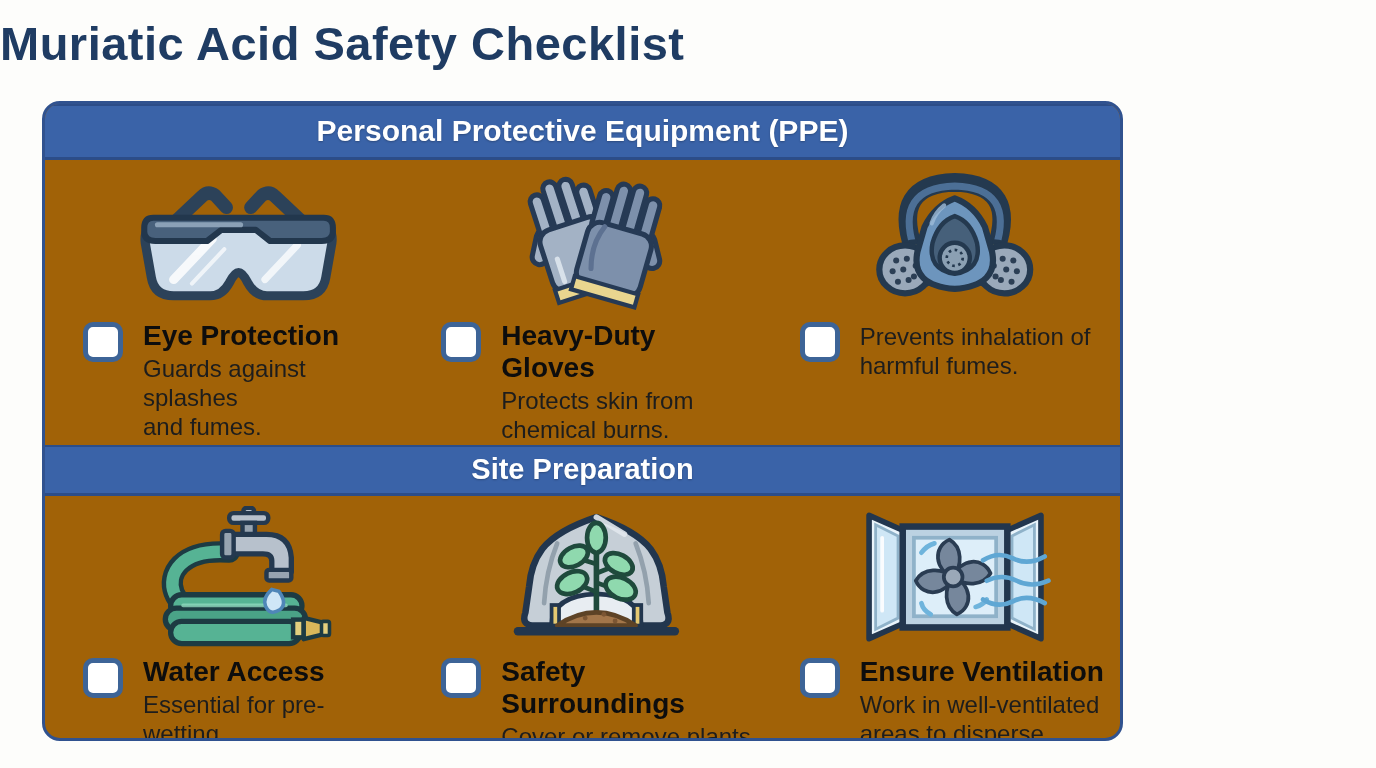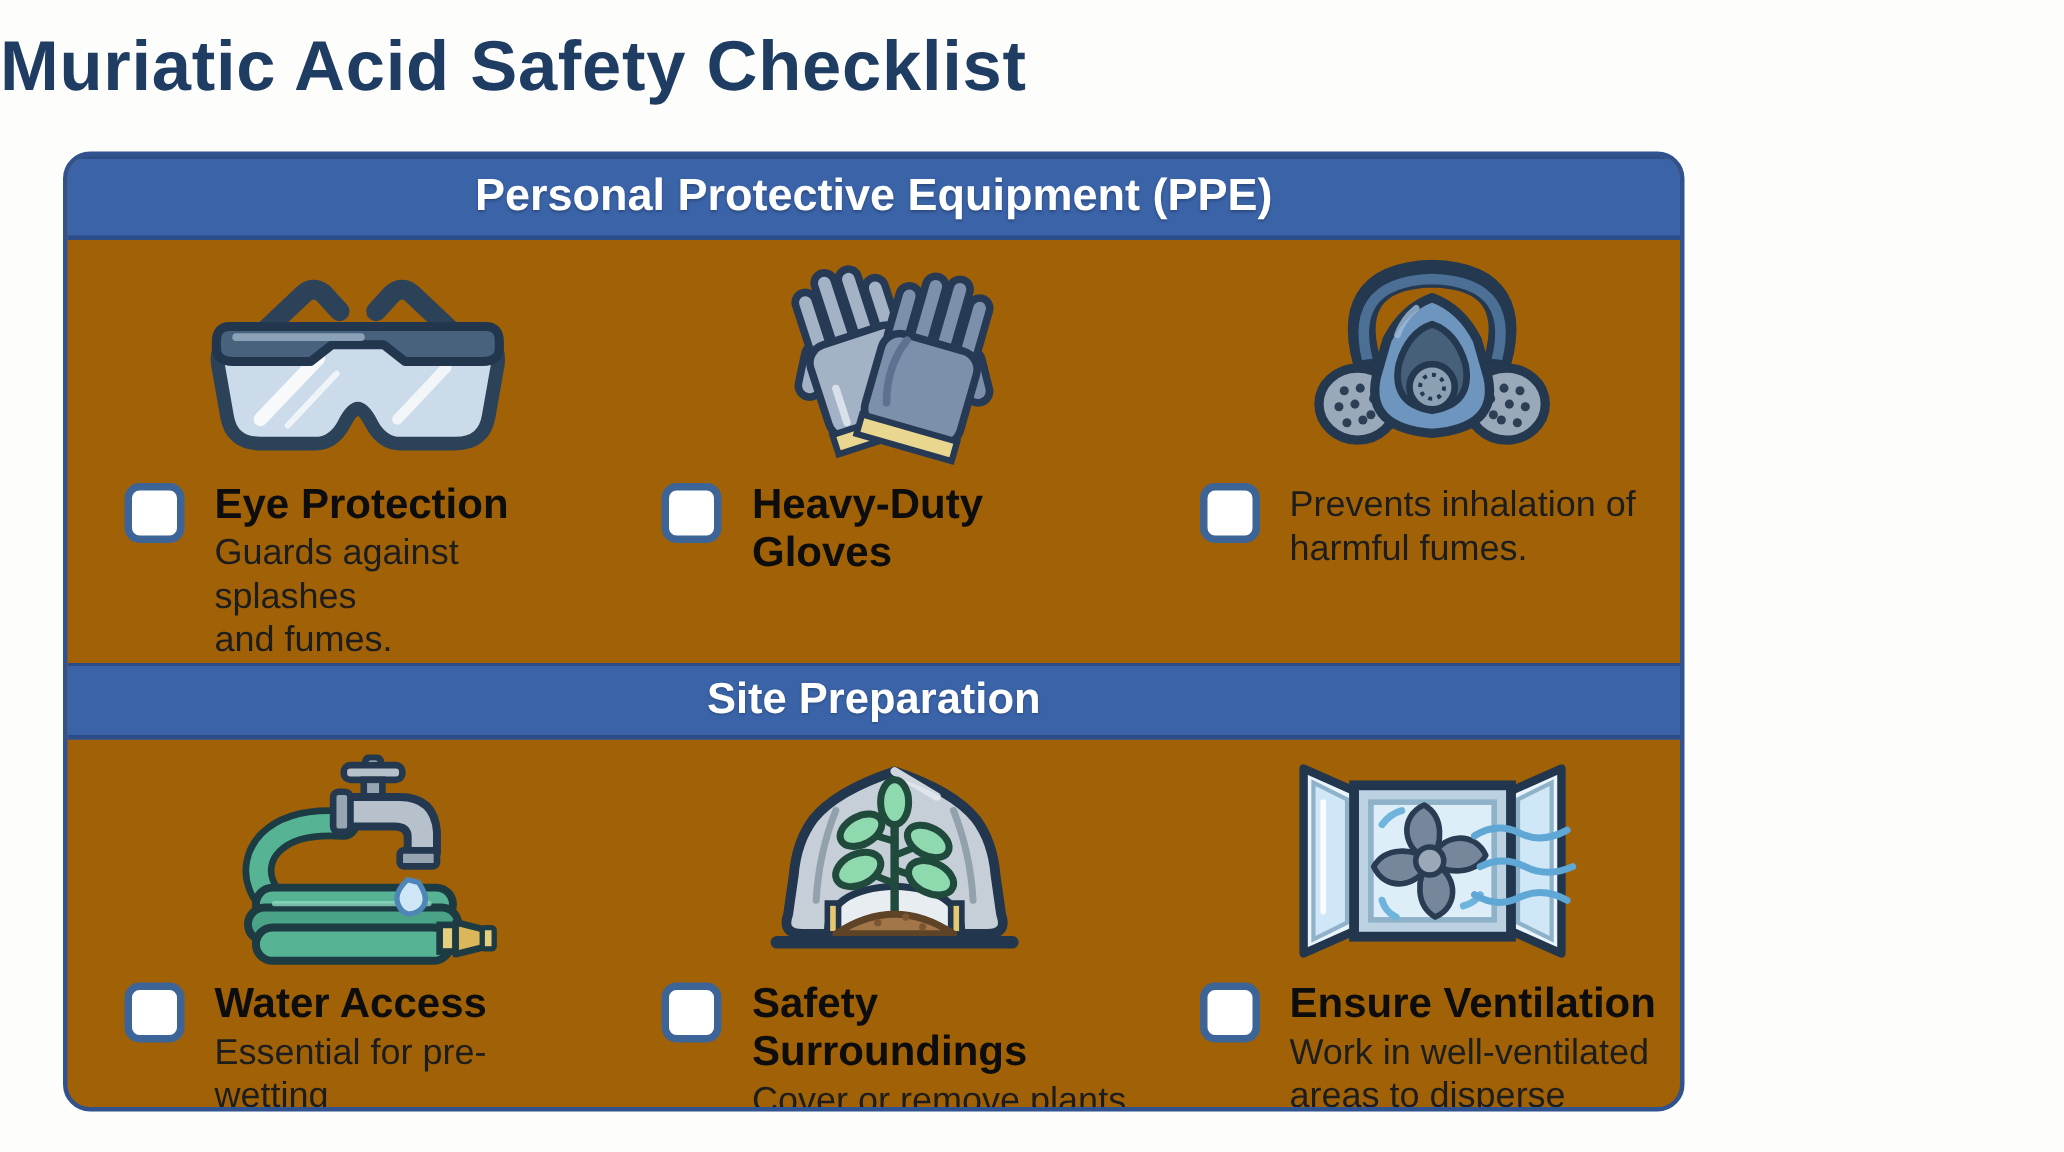--- a/index.html
+++ b/index.html
@@ -138,20 +138,22 @@
             <rect x="-38" y="-22" width="78" height="76" rx="15" fill="#7d90ab" stroke="#263a55" stroke-width="6"></rect>
             <path d="M-20 -18 Q-30 6 -22 34" fill="none" stroke="#5d7191" stroke-width="6" stroke-linecap="round"></path>
             <rect x="-38" y="48" width="78" height="16" fill="#e9d68f" stroke="#263a55" stroke-width="5"></rect>
           </g>
         </svg>
       </div>
       <div class="item-row">
         <div class="checkbox" role="checkbox" aria-checked="false"></div>
         <div class="item-text">
           <div class="item-title">Heavy-Duty Gloves</div>
+          <div class="item-desc">Protects skin from
+chemical burns.</div>
         </div>
       </div>
     </div>
 
     <div class="cell">
       <div class="icon-box">
         <svg viewBox="0 0 200 160">
           <path d="M54 90 Q28 16 100 14 Q172 16 146 90" fill="none" stroke="#24394f" stroke-width="21" stroke-linecap="round"></path>
           <path d="M54 88 Q32 20 100 18 Q168 20 146 88" fill="none" stroke="#4c6f96" stroke-width="8" stroke-linecap="round"></path>
 

